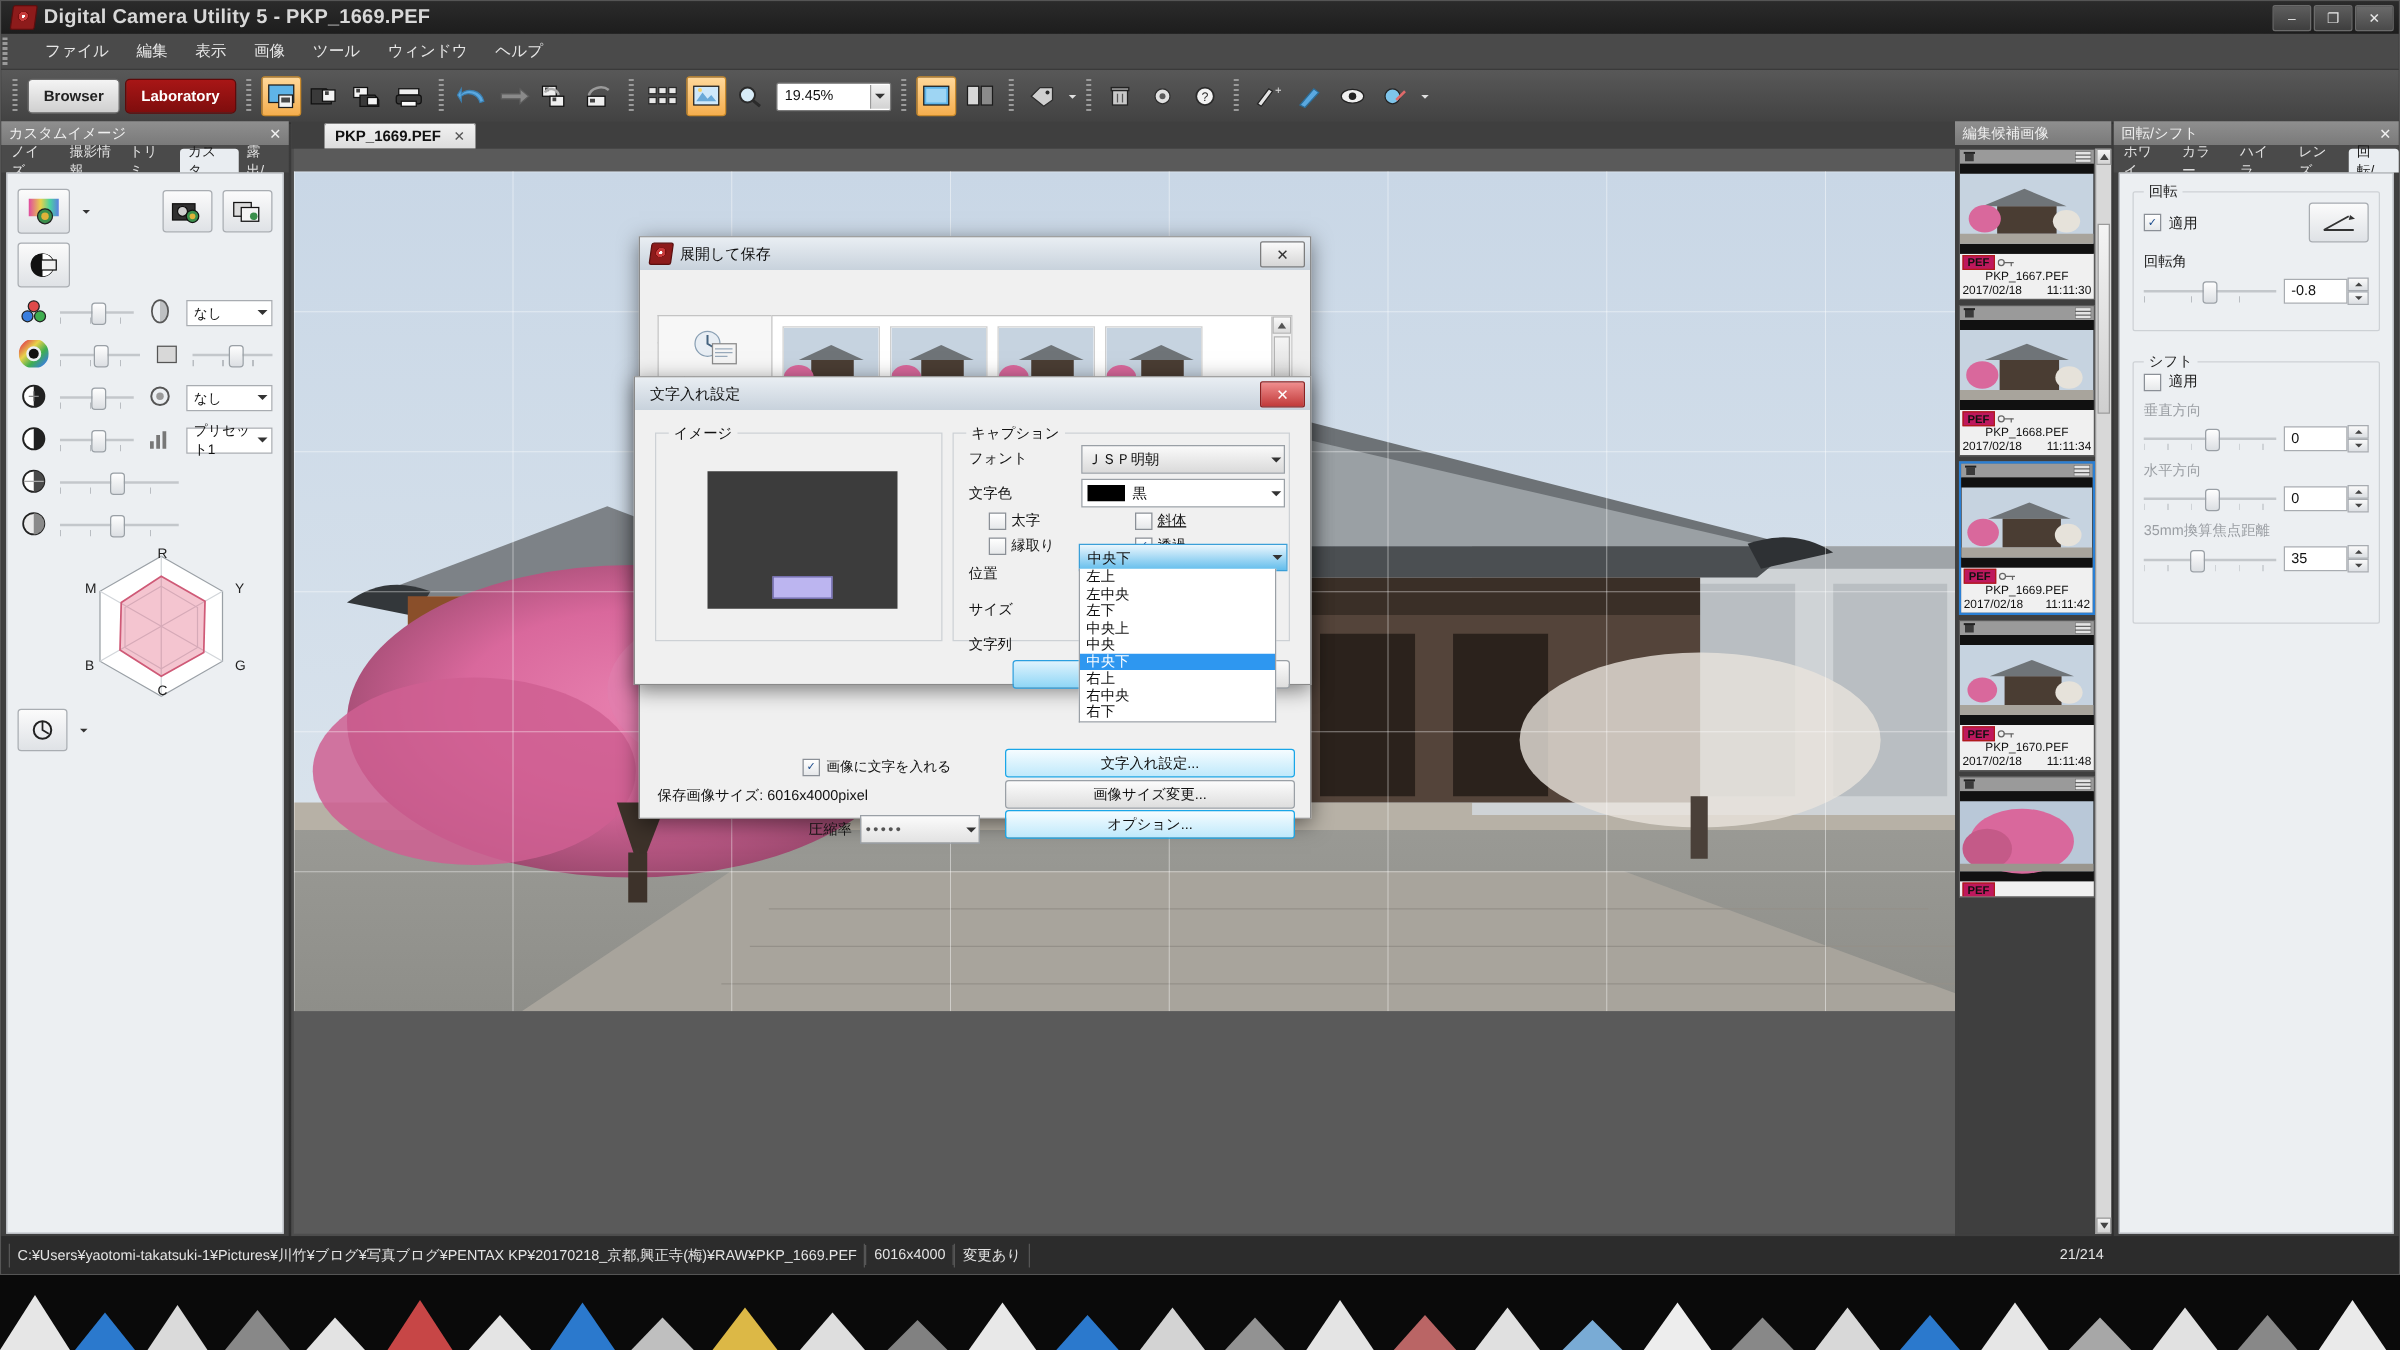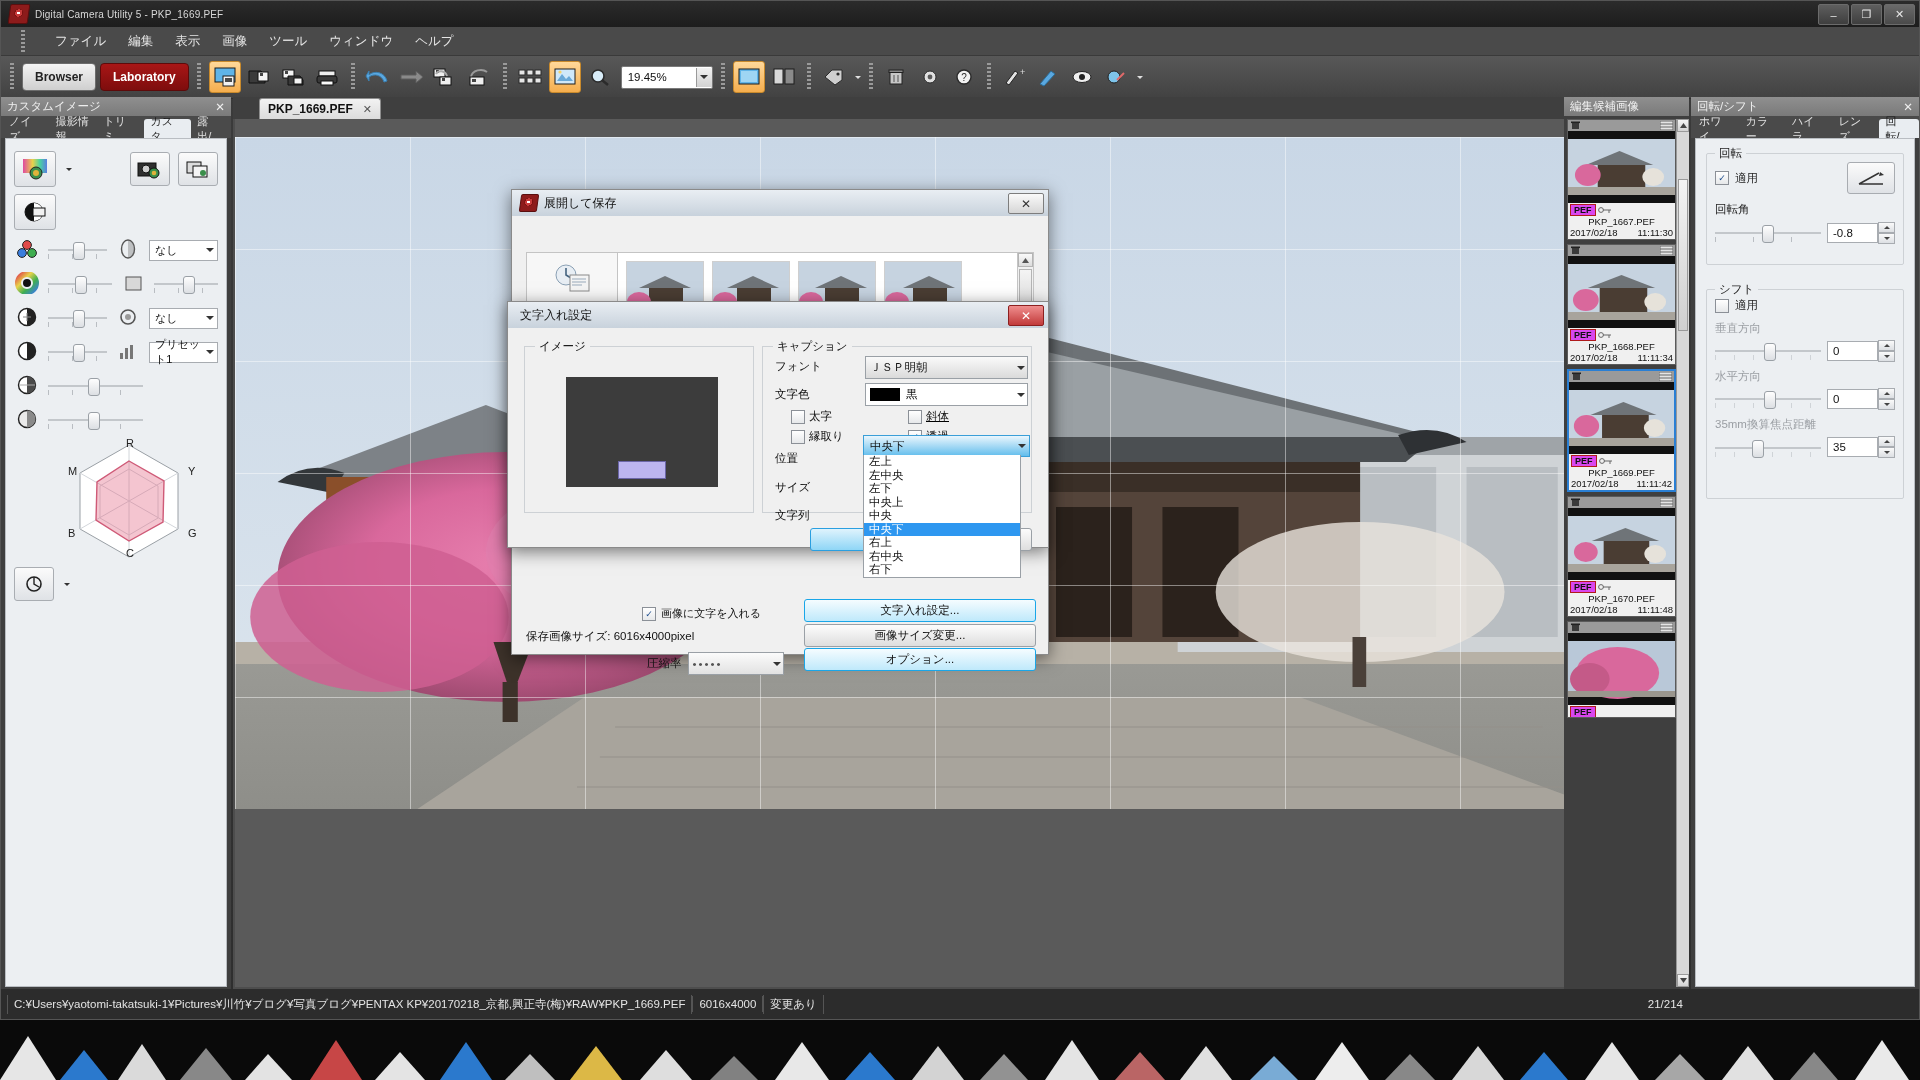--- a/index.html
+++ b/index.html
@@ -15,28 +15,28 @@
        border:1px solid #555;box-sizing:border-box;}
   
   .titlebar{height:26px;background:linear-gradient(#2b2b2b,#1d1d1d);
             display:flex;align-items:center;padding:0 4px;position:relative;}
   .titlebar .tb-icon{width:18px;height:18px;margin:0 6px 0 4px;position:relative;
             background:#8d1b1b;border:1px solid #5a0f0f;border-radius:2px;
             transform:skewX(-8deg);}
   .titlebar .tb-icon:after{content:"";position:absolute;left:4px;top:4px;width:9px;height:8px;
             background:radial-gradient(circle at 50% 50%,#ffffff 0 22%,#c63a3a 23% 60%,#7a1010 61% 100%);
             border-radius:50%;}
-  .tb-title{color:#d8d8d8;font-size:10px;letter-spacing:.2px;}
+  .tb-title{color:#d8d8d8;font-size:16px;letter-spacing:.2px;font-weight:bold;}
   .tb-buttons{position:absolute;right:4px;top:3px;display:flex;gap:2px;}
   .tb-btn{width:29px;height:19px;background:linear-gradient(#5e5e5e,#3e3e3e);
           border:1px solid #6b6b6b;border-radius:2px;color:#e8e8e8;
           font-size:11px;display:flex;align-items:center;justify-content:center;}
   .tb-btn.close{background:linear-gradient(#6a6a6a,#4a4a4a);}
   
-  .menubar{height:28px;display:flex;align-items:center;padding-left:20px;gap:22px;
+  .menubar{height:28px;display:flex;align-items:center;padding-left:1px;gap:22px;
            background:#4a4a4a;border-bottom:1px solid #3a3a3a;}
   .menubar .mi{color:#e6e6e6;font-size:12.5px;}
   .grip{width:4px;height:22px;margin-right:8px;
         background:repeating-linear-gradient(to bottom,#9a9a9a 0 2px,transparent 2px 4px);}
   
   .toolbar{height:42px;background:linear-gradient(#585858,#424242);
            display:flex;align-items:center;padding-left:6px;gap:0px;
            border-bottom:1px solid #2f2f2f;}
   .tgroup{display:flex;align-items:center;padding:0 5px;gap:4px;}
   .tsep{width:4px;height:28px;margin:0 3px;
@@ -95,21 +95,21 @@
      background-size:175px 112px;}
   
   .panel-thumbs{position:absolute;right:230px;top:96px;width:125px;bottom:30px;background:#3f3f3f;}
   .thumb-list{position:absolute;left:3px;right:13px;top:22px;bottom:2px;background:#3f3f3f;overflow:hidden;}
   .thumb{background:#6f6f6f;border:1px solid #5a5a5a;margin-bottom:4px;padding:0;}
   .thumb.sel{border:2px solid #2a7fd4;}
   .thumb-top{height:11px;background:#9a9a9a;display:flex;align-items:center;justify-content:space-between;padding:0 2px;}
   .thumb-img{height:72px;background:#111;position:relative;overflow:hidden;}
   .thumb-meta{background:#f0f0f0;color:#111;font-size:9.5px;padding:1px 2px;}
   .pefbadge{display:inline-block;border:1px solid #b01b1b;color:#111;font-weight:bold;
-            font-size:9px;padding:0 3px;background:#d946ef;}
+            font-size:9px;padding:0 3px;background:#be185d;}
   .scrollbar{position:absolute;right:0;top:22px;bottom:2px;width:12px;background:#d8d8d8;border-left:1px solid #999;}
   .sb-thumb{position:absolute;left:1px;right:1px;top:60px;height:150px;background:linear-gradient(#f4f4f4,#cfcfcf);border:1px solid #9a9a9a;}
   .sb-arrow{position:absolute;left:0;right:0;height:13px;background:linear-gradient(#f4f4f4,#d3d3d3);border:1px solid #9a9a9a;box-sizing:border-box;display:flex;align-items:center;justify-content:center;}
   
   .panel-right{position:absolute;right:0;top:96px;width:228px;bottom:30px;background:#3f3f3f;}
   .pr-body{position:absolute;left:4px;right:4px;top:41px;bottom:2px;background:#eceff2;border:1px solid #b9bdc2;overflow:hidden;}
   .group{margin:8px 10px;border:1px solid #cdd1d5;border-radius:2px;padding:8px 8px 10px 8px;position:relative;}
   .group > .glabel{position:absolute;top:-8px;left:8px;background:#eceff2;padding:0 4px;font-size:11.5px;color:#222;}
   .chk{width:12px;height:12px;border:1px solid #8b9097;background:linear-gradient(#fff,#e6e8ea);
        display:inline-flex;align-items:center;justify-content:center;font-size:9px;color:#21508f;}

